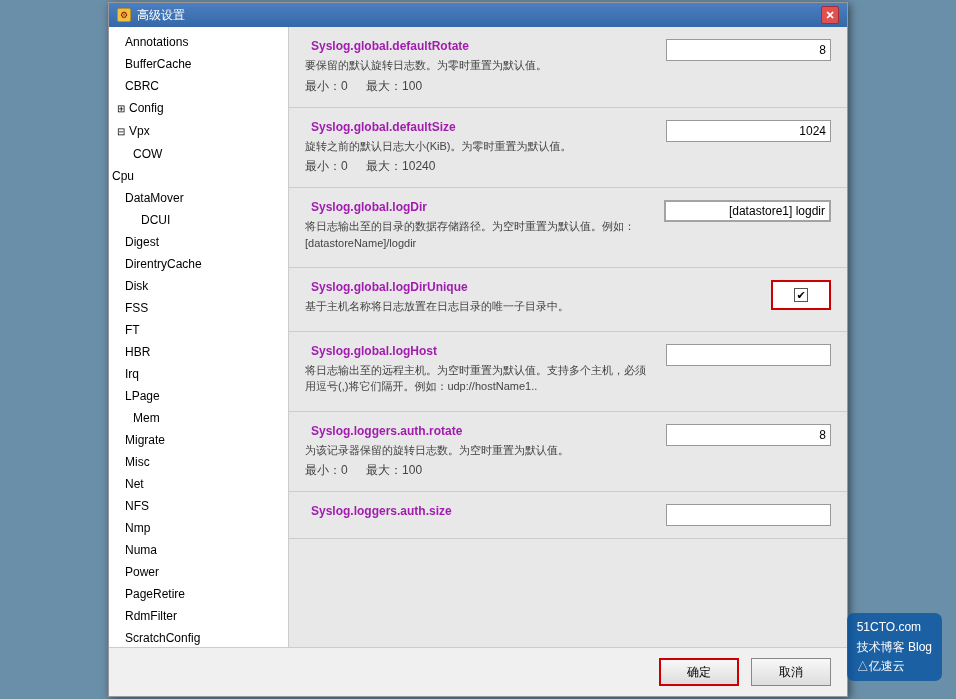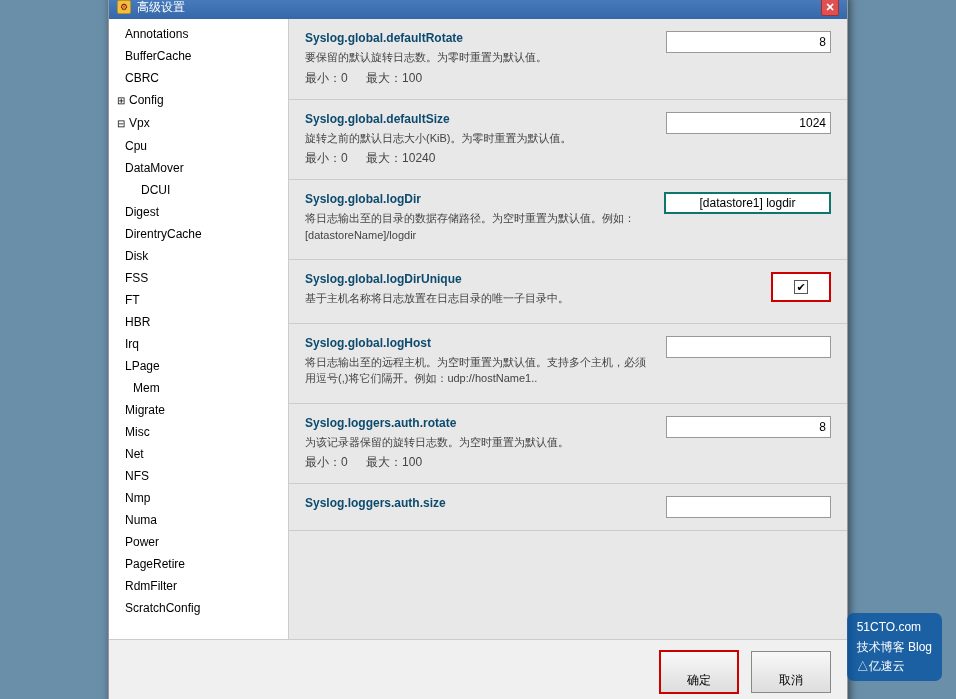--- a/index.html
+++ b/index.html
@@ -94,23 +94,24 @@
 
     .setting-row {
       display: flex;
       align-items: flex-start;
       justify-content: space-between;
       gap: 10px;
     }
 
     .setting-label {
       font-weight: bold;
-      color: #0c4a6e;
+      color: #a21caf;
       font-size: 12px;
       margin-bottom: 4px;
+      margin-left: 6px;
     }
 
     .setting-desc {
       color: #444;
       font-size: 11px;
       margin-bottom: 4px;
       line-height: 1.5;
     }
 
     .setting-range {
@@ -122,22 +123,21 @@
       border: 1px solid #999;
       background: white;
       padding: 2px 4px;
       min-width: 120px;
       text-align: right;
       height: 22px;
       font-size: 12px;
     }
 
     .setting-input.highlighted {
-      border: 2px solid #0f766e;
-      text-align: center;
+      border: 2px solid #a3a3a3;
     }
 
     .checkbox-container {
       border: 2px solid #cc0000;
       width: 60px;
       height: 30px;
       display: flex;
       align-items: center;
       justify-content: center;
       background: white;
@@ -168,21 +168,21 @@
       padding: 10px 16px;
       display: flex;
       justify-content: flex-end;
       gap: 12px;
       align-items: center;
     }
 
     .btn {
       min-width: 80px;
       height: 28px;
-      padding: 20px 16px;
+      padding: 4px 16px;
       border: 1px solid #888;
       background: linear-gradient(to bottom, #f8f8f8, #ddd);
       cursor: pointer;
       font-size: 12px;
       color: #000;
     }
 
     .btn.primary {
       border: 2px solid #cc0000;
     }
@@ -213,21 +213,22 @@
     </div>
 
     <div class="content-area">
 
       <div class="sidebar">
         <div class="sidebar-item" style="padding-left:16px">Annotations</div>
         <div class="sidebar-item" style="padding-left:16px">BufferCache</div>
         <div class="sidebar-item" style="padding-left:16px">CBRC</div>
         <div class="sidebar-item" style="padding-left:8px"><span class="expand-icon">⊞</span>Config</div>
         <div class="sidebar-item" style="padding-left:8px"><span class="expand-icon">⊟</span>Vpx</div>
-        <div class="sidebar-item" style="padding-left:16px">Cpu</div>
+        <div class="sidebar-item" style="padding-left:24px">COW</div>
+        <div class="sidebar-item" style="padding-left:3px">Cpu</div>
         <div class="sidebar-item" style="padding-left:16px">DataMover</div>
         <div class="sidebar-item" style="padding-left:32px">DCUI</div>
         <div class="sidebar-item" style="padding-left:16px">Digest</div>
         <div class="sidebar-item" style="padding-left:16px">DirentryCache</div>
         <div class="sidebar-item" style="padding-left:16px">Disk</div>
         <div class="sidebar-item" style="padding-left:16px">FSS</div>
         <div class="sidebar-item" style="padding-left:16px">FT</div>
         <div class="sidebar-item" style="padding-left:16px">HBR</div>
         <div class="sidebar-item" style="padding-left:16px">Irq</div>
         <div class="sidebar-item" style="padding-left:16px">LPage</div>

